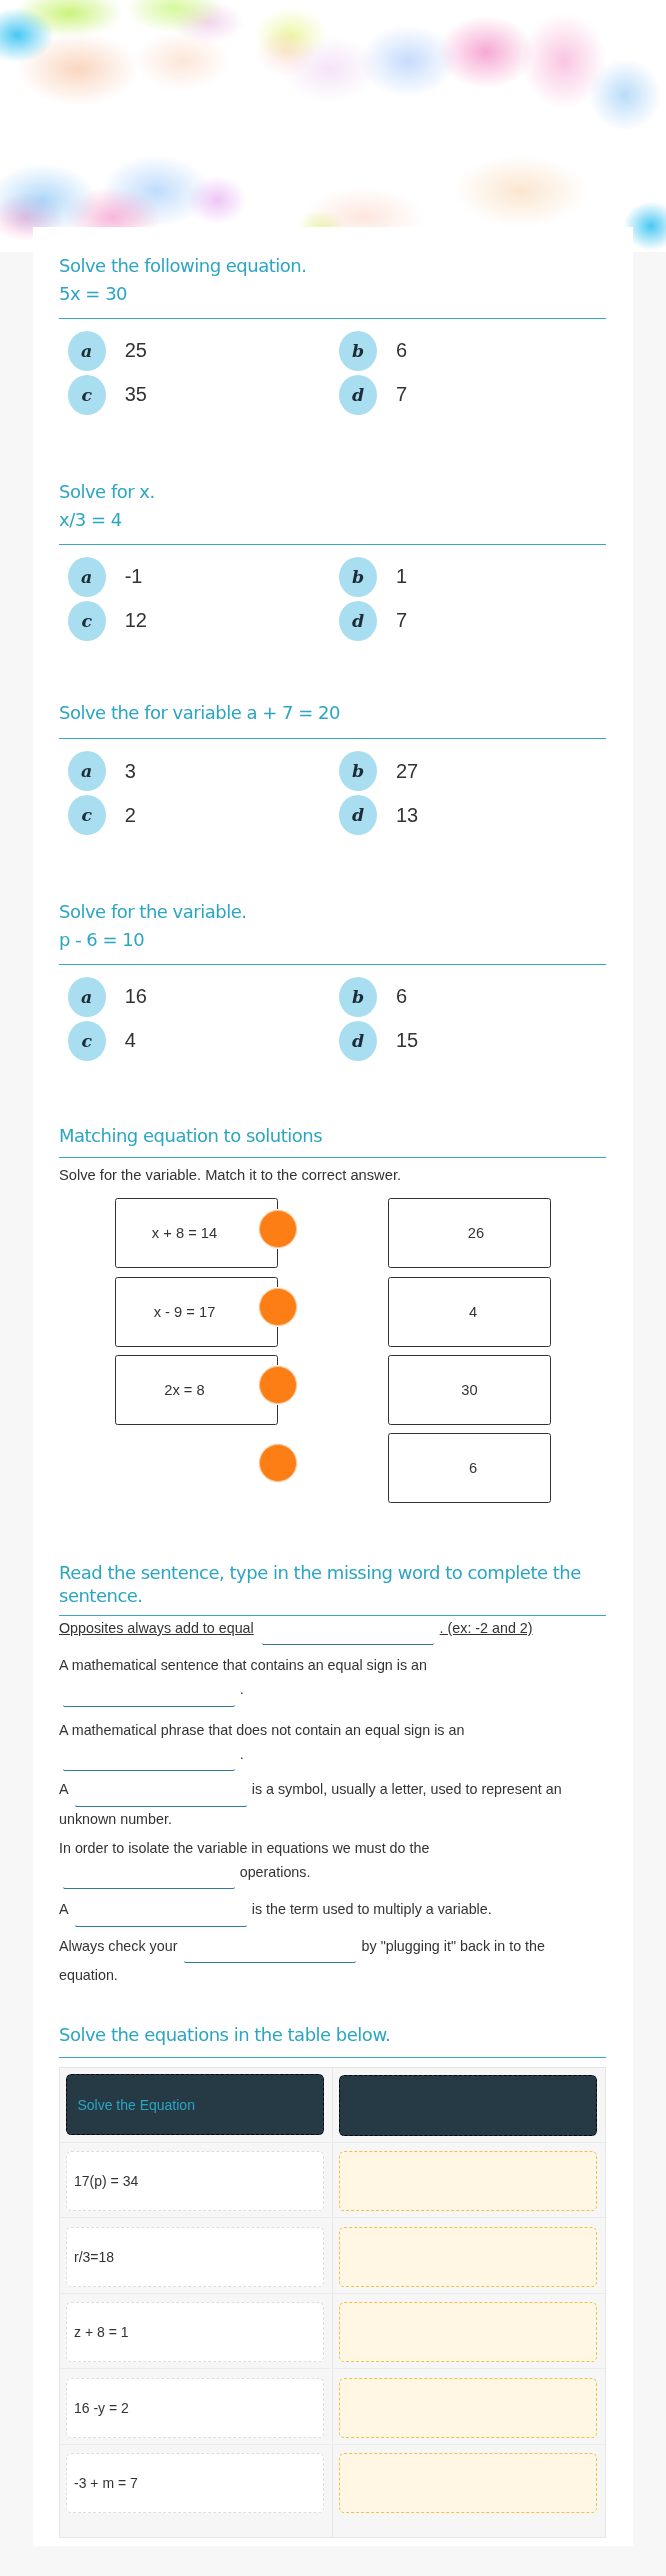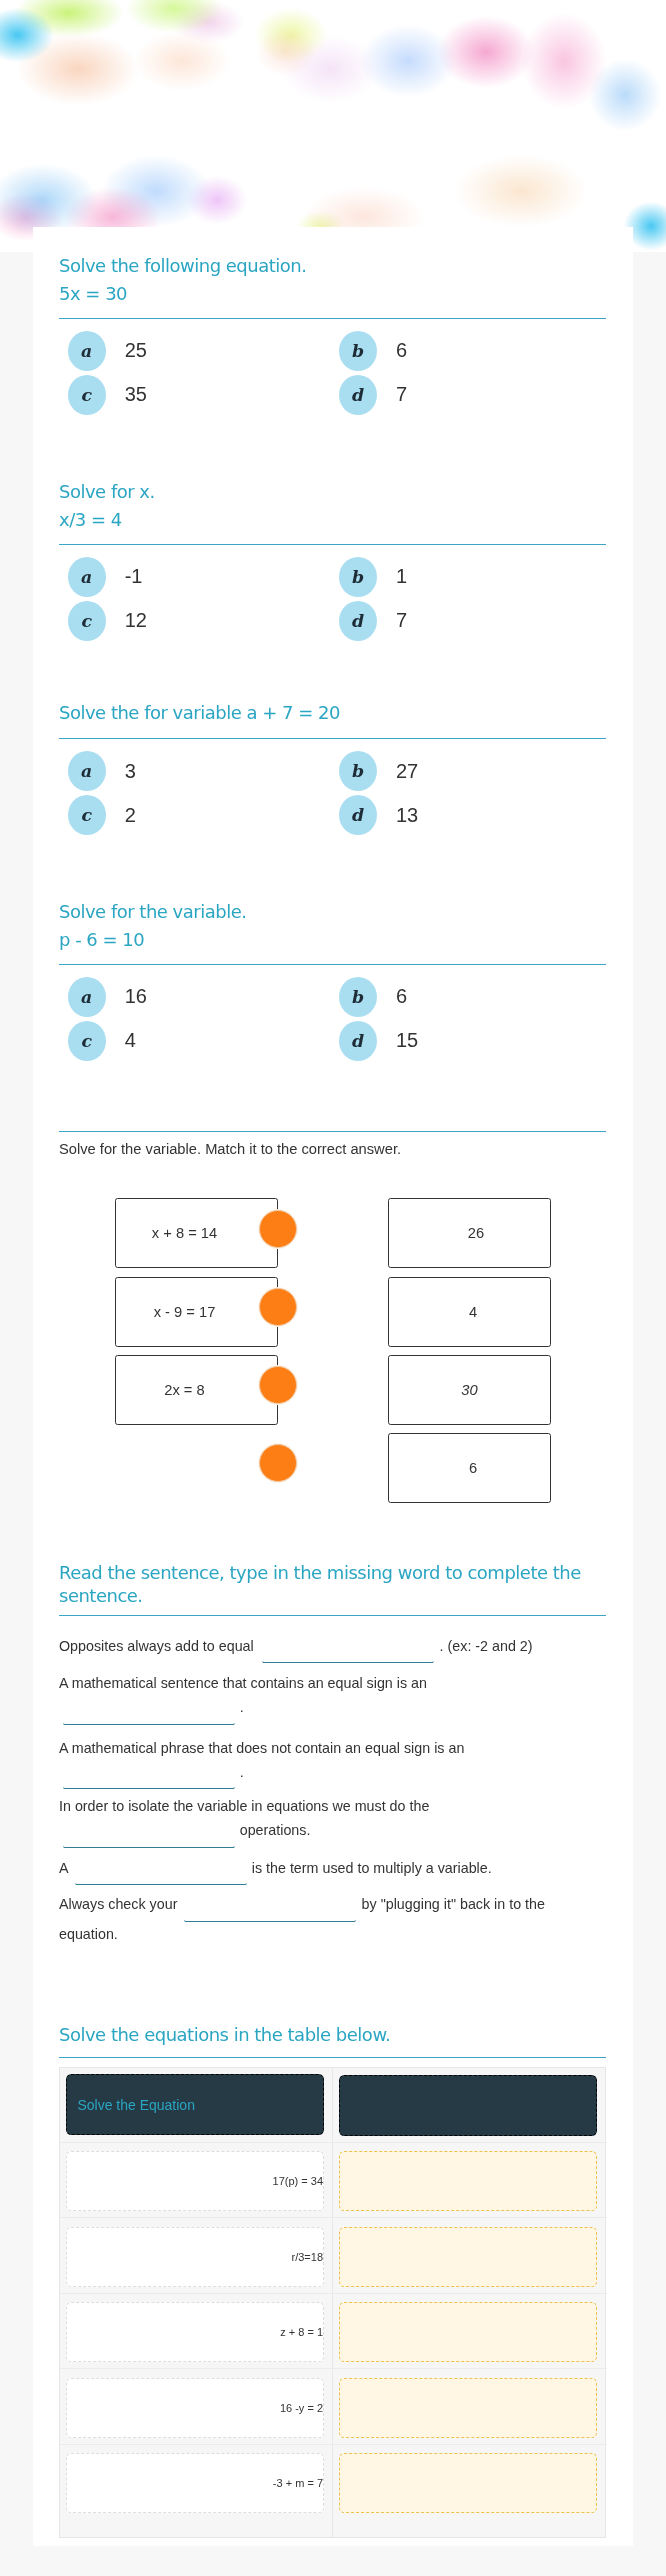--- a/index.html
+++ b/index.html
@@ -84,21 +84,21 @@
   .tbl-row { position: absolute; left: 0; width: 547px; border-bottom: 1.3px solid #ebebeb; }
   .tbl-vline { position: absolute; top: 0; bottom: 0; left: 272px; border-left: 0.9px solid #e8e8e8; }
   .hdr-cell {
     position: absolute; background: #253a45; border: 1.3px dashed #000; border-radius: 5.2px;
     display: flex; align-items: center; padding-left: 10.4px;
     color: #2aa5c2; font-size: 14px;
   }
   .q-cell {
     position: absolute; background: #fff; border: 1.3px dashed #ddd; border-radius: 5.2px;
     display: flex; align-items: center; padding-left: 7px;
-    font-size: 11px; color: #333; justify-content: flex-end;
+    font-size: 14px; color: #333;
   }
   .a-cell {
     position: absolute; background: #fff7e3; border: 1.3px dashed #eec14a; border-radius: 5.2px;
     cursor: text;
   }
 </style>
 </head>
 <body>
 
 <div class="banner"></div>
@@ -194,20 +194,21 @@
         <div class="opt-text">4</div>
       </div>
       <div class="opt" style="left:280px;top:44px;">
         <div class="bubble">d</div>
         <div class="opt-text">15</div>
       </div>
     </div>
   </div>
 
   <div class="section" style="top:896px; height:382px;">
+    <div class="sec-title">Matching equation to solutions</div>
     <div class="rule" style="margin-top:7.8px;"></div>
     <div class="instr" style="margin-top:7px;">Solve for the variable.  Match it to the correct answer.</div>
 
     <div class="match-box" style="left:56px; top:75px;">
         <span style="margin-right:24px;">x + 8 = 14</span>
       </div>
     <div class="dot" style="left:200px; top:87px;"></div>
     <div class="dot" style="left:336px; top:87px;"></div>
     <div class="match-box" style="left:329px; top:75px;padding-left:6px;">
         <span style="margin-left:7px;">26</span>
@@ -221,42 +222,45 @@
     <div class="match-box" style="left:329px; top:154px;">
         <span style="margin-left:7px;">4</span>
       </div>
 
     <div class="match-box" style="left:56px; top:232px;">
         <span style="margin-right:24px;">2x = 8</span>
       </div>
     <div class="dot" style="left:200px; top:243px;"></div>
     <div class="dot" style="left:336px; top:243px;"></div>
     <div class="match-box" style="left:329px; top:232px;">
-        <span style="margin-left:0;font-style:italic;">30</span>
+        <span style="margin-left:0;">30</span>
       </div>
 
     <div class="dot" style="left:200px; top:321px;"></div>
     <div class="dot" style="left:336px; top:321px;"></div>
     <div class="match-box" style="left:329px; top:310px;">
         <span style="margin-left:7px;">6</span>
       </div>
   </div>
 
   <div class="section" style="top:1334px;">
     <div class="sec-title" style="line-height:23.4px;">Read the sentence, type in the missing word to complete the sentence.</div>
     <div class="rule" style="margin-top:7px;"></div>
 
-    <div class="fill-line" style="margin-top:18px;">
+    <div class="fill-line" style="margin-top:0;text-decoration:underline;">
       <span>Opposites always add to equal</span><input class="blank" style="margin-left: 8.7px;" type="text"><span>. (ex: -2 and 2)</span>
     </div>
     <div class="fill-line" style="margin-top:7.8px;">
       <span>A mathematical sentence that contains an equal sign is an</span><br><input class="blank" style="margin-left: 3.5px;" type="text"><span>.</span>
     </div>
     <div class="fill-line" style="margin-top:11px;">
       <span>A mathematical phrase that does not contain an equal sign is an</span><br><input class="blank" style="margin-left: 3.5px;" type="text"><span>.</span>
+    </div>
+    <div class="fill-line" style="margin-top:6px;">
+      <span>A</span><input class="blank" style="margin-left: 6px;" type="text"><span>is a symbol, usually a letter, used to represent an unknown number.</span>
     </div>
     <div class="fill-line" style="margin-top:5.2px;">
       <span>In order to isolate the variable in equations we must do the</span><br><input class="blank" style="margin-left: 3.5px;" type="text"><span>operations.</span>
     </div>
     <div class="fill-line" style="margin-top:7.8px;">
       <span>A</span><input class="blank" style="margin-left: 6px;" type="text"><span>is the term used to multiply a variable.</span>
     </div>
     <div class="fill-line" style="margin-top:7px;">
       <span>Always check your</span><input class="blank" style="margin-left: 7px;" type="text"><span>by "plugging it" back in to the equation.</span>
     </div>

